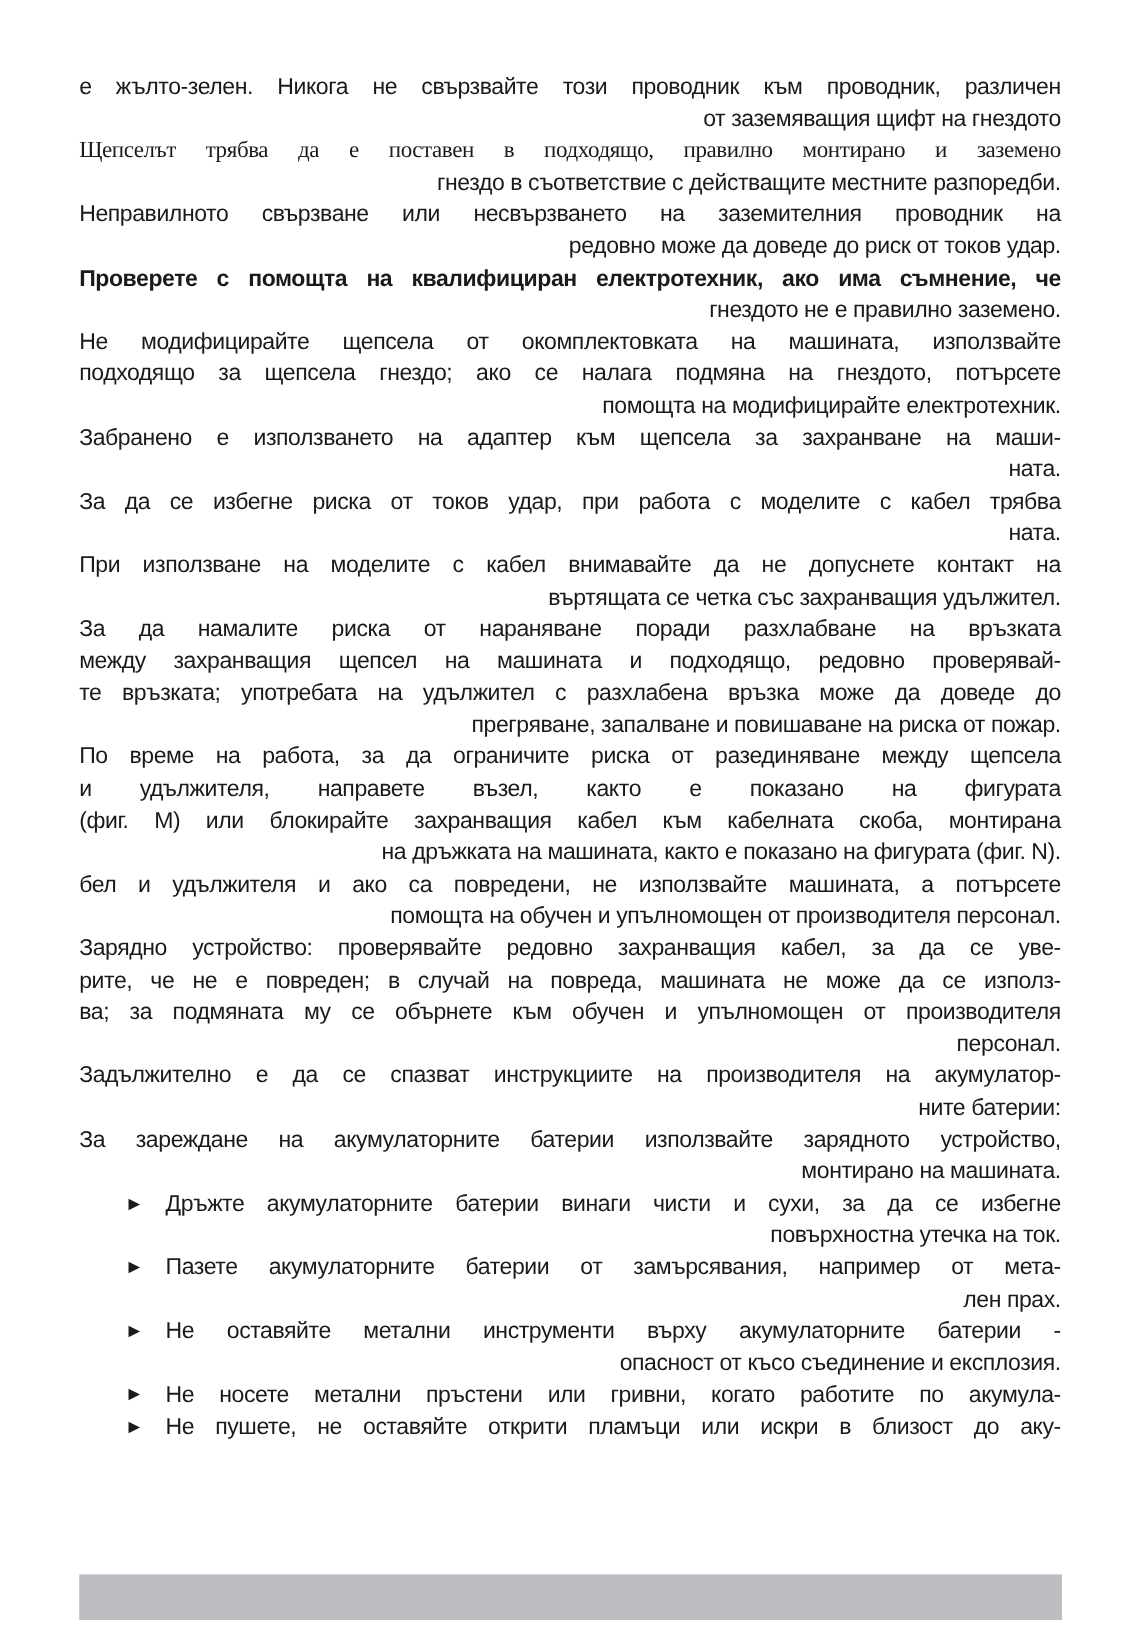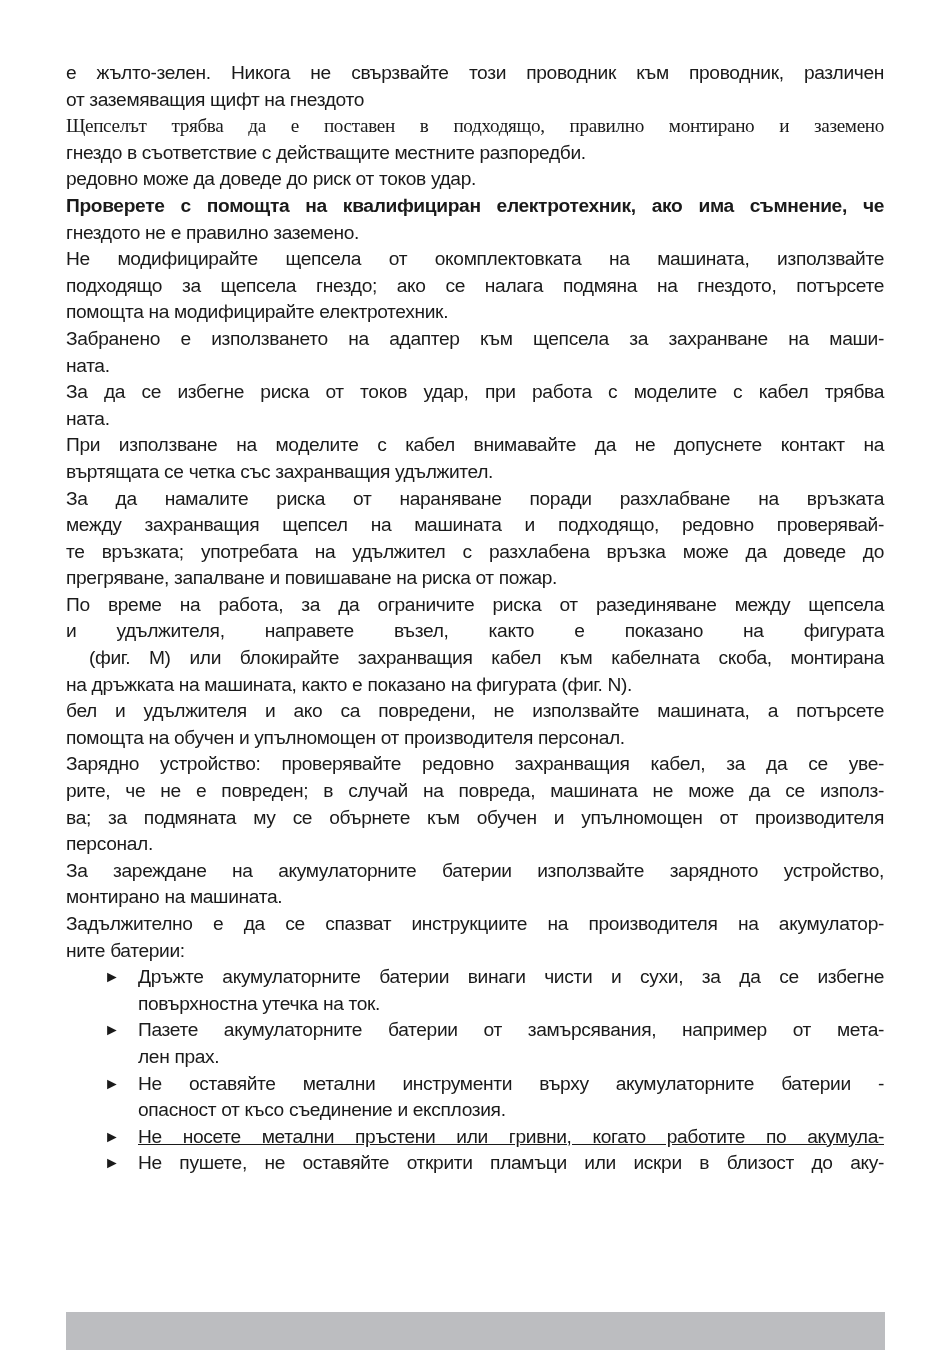--- a/index.html
+++ b/index.html
@@ -2,21 +2,21 @@
 <html><head>
 <meta charset="utf-8">
 <style>
   html, body { margin: 0; padding: 0; background: #ffffff; }
   body { width: 950px; height: 1360px; position: relative; overflow: hidden; }
   .page {
     position: absolute; left: 66px; top: 60px; width: 818px;
     font-family: "Liberation Sans", sans-serif; font-size: 19.2px; line-height: 26.6px;
     color: #1a1a1a; letter-spacing: -0.35px;
   }
-  .line { white-space: nowrap; display: block; }
+  .line { white-space: nowrap; display: block; text-align: right; }
   .j { text-align: justify; text-align-last: justify; }
   .bullets { margin: 0; padding: 0; list-style: none; }
   .bullet { position: relative; padding-left: 72px; }
   .bullet .arrow {
     position: absolute; left: 38px; top: 0; font-size: 16px; color: #1a1a1a;
   }
   .footer-bar {
     position: absolute; left: 66px; top: 1312px; width: 819px; height: 38px;
     background: #bcbdc0;
   }
@@ -28,20 +28,21 @@
   <div id="paras">
       <div>
         <span class="line j" style="white-space: normal;">е жълто-зелен. Никога не свързвайте този проводник към проводник, различен</span>
         <span class="line">от заземяващия щифт на гнездото</span>
       </div>
       <div>
         <span class="line j" style="white-space: normal; font-family: Liberation Serif, serif;">Щепселът трябва да е поставен в подходящо, правилно монтирано и заземено</span>
         <span class="line">гнездо в съответствие с действащите местните разпоредби.</span>
       </div>
       <div>
+        <span class="line j" style="white-space: normal;">Неправилното свързване или несвързването на заземителния проводник на</span>
         <span class="line">редовно може да доведе до риск от токов удар.</span>
       </div>
       <div>
         <span class="line j" style="white-space: normal; font-weight: bold;">Проверете с помощта на квалифициран електротехник, ако има съмнение, че</span>
         <span class="line">гнездото не е правилно заземено.</span>
       </div>
       <div>
         <span class="line j" style="white-space: normal;">Не модифицирайте щепсела от окомплектовката на машината, използвайте</span>
         <span class="line j" style="white-space: normal;">подходящо за щепсела гнездо; ако се налага подмяна на гнездото, потърсете</span>
         <span class="line">помощта на модифицирайте електротехник.</span>
@@ -60,61 +61,61 @@
       </div>
       <div>
         <span class="line j" style="white-space: normal;">За да намалите риска от нараняване поради разхлабване на връзката</span>
         <span class="line j" style="white-space: normal;">между захранващия щепсел на машината и подходящо, редовно проверявай-</span>
         <span class="line j" style="white-space: normal;">те връзката; употребата на удължител с разхлабена връзка може да доведе до</span>
         <span class="line">прегряване, запалване и повишаване на риска от пожар.</span>
       </div>
       <div>
         <span class="line j" style="white-space: normal;">По време на работа, за да ограничите риска от разединяване между щепсела</span>
         <span class="line j" style="white-space: normal;">и удължителя, направете възел, както е показано на фигурата</span>
-        <span class="line j" style="white-space: normal; margin-left: 23px;">(фиг. M) или блокирайте захранващия кабел към кабелната скоба, монтирана</span>
+        <span class="line j" style="white-space: normal;">(фиг. M) или блокирайте захранващия кабел към кабелната скоба, монтирана</span>
         <span class="line">на дръжката на машината, както е показано на фигурата (фиг. N).</span>
       </div>
       <div>
         <span class="line j" style="white-space: normal;">бел и удължителя и ако са повредени, не използвайте машината, а потърсете</span>
         <span class="line">помощта на обучен и упълномощен от производителя персонал.</span>
       </div>
       <div>
         <span class="line j" style="white-space: normal;">Зарядно устройство: проверявайте редовно захранващия кабел, за да се уве-</span>
         <span class="line j" style="white-space: normal;">рите, че не е повреден; в случай на повреда, машината не може да се използ-</span>
         <span class="line j" style="white-space: normal;">ва; за подмяната му се обърнете към обучен и упълномощен от производителя</span>
         <span class="line">персонал.</span>
       </div>
       <div>
+        <span class="line j" style="white-space: normal;">Задължително е да се спазват инструкциите на производителя на акумулатор-</span>
+        <span class="line">ните батерии:</span>
+      </div>
+      <div>
         <span class="line j" style="white-space: normal;">За зареждане на акумулаторните батерии използвайте зарядното устройство,</span>
         <span class="line">монтирано на машината.</span>
-      </div>
-      <div>
-        <span class="line j" style="white-space: normal;">Задължително е да се спазват инструкциите на производителя на акумулатор-</span>
-        <span class="line">ните батерии:</span>
       </div>
     </div>
   <ul class="bullets" id="bullets">
       <li class="bullet">
         <span class="arrow">►</span>
         <span class="line j" style="white-space: normal;">Дръжте акумулаторните батерии винаги чисти и сухи, за да се избегне</span>
         <span class="line">повърхностна утечка на ток.</span>
       </li>
       <li class="bullet">
         <span class="arrow">►</span>
         <span class="line j" style="white-space: normal;">Пазете акумулаторните батерии от замърсявания, например от мета-</span>
         <span class="line">лен прах.</span>
       </li>
       <li class="bullet">
         <span class="arrow">►</span>
         <span class="line j" style="white-space: normal;">Не оставяйте метални инструменти върху акумулаторните батерии -</span>
         <span class="line">опасност от късо съединение и експлозия.</span>
       </li>
       <li class="bullet">
         <span class="arrow">►</span>
-        <span class="line j" style="white-space: normal; text-decoration: underline;">Не носете метални пръстени или гривни, когато работите по акумула-</span>
+        <span class="line j" style="white-space: normal;">Не носете метални пръстени или гривни, когато работите по акумула-</span>
       </li>
       <li class="bullet">
         <span class="arrow">►</span>
         <span class="line j" style="white-space: normal;">Не пушете, не оставяйте открити пламъци или искри в близост до аку-</span>
       </li>
     </ul>
 </div>
 
 <div class="footer-bar"></div>
 

